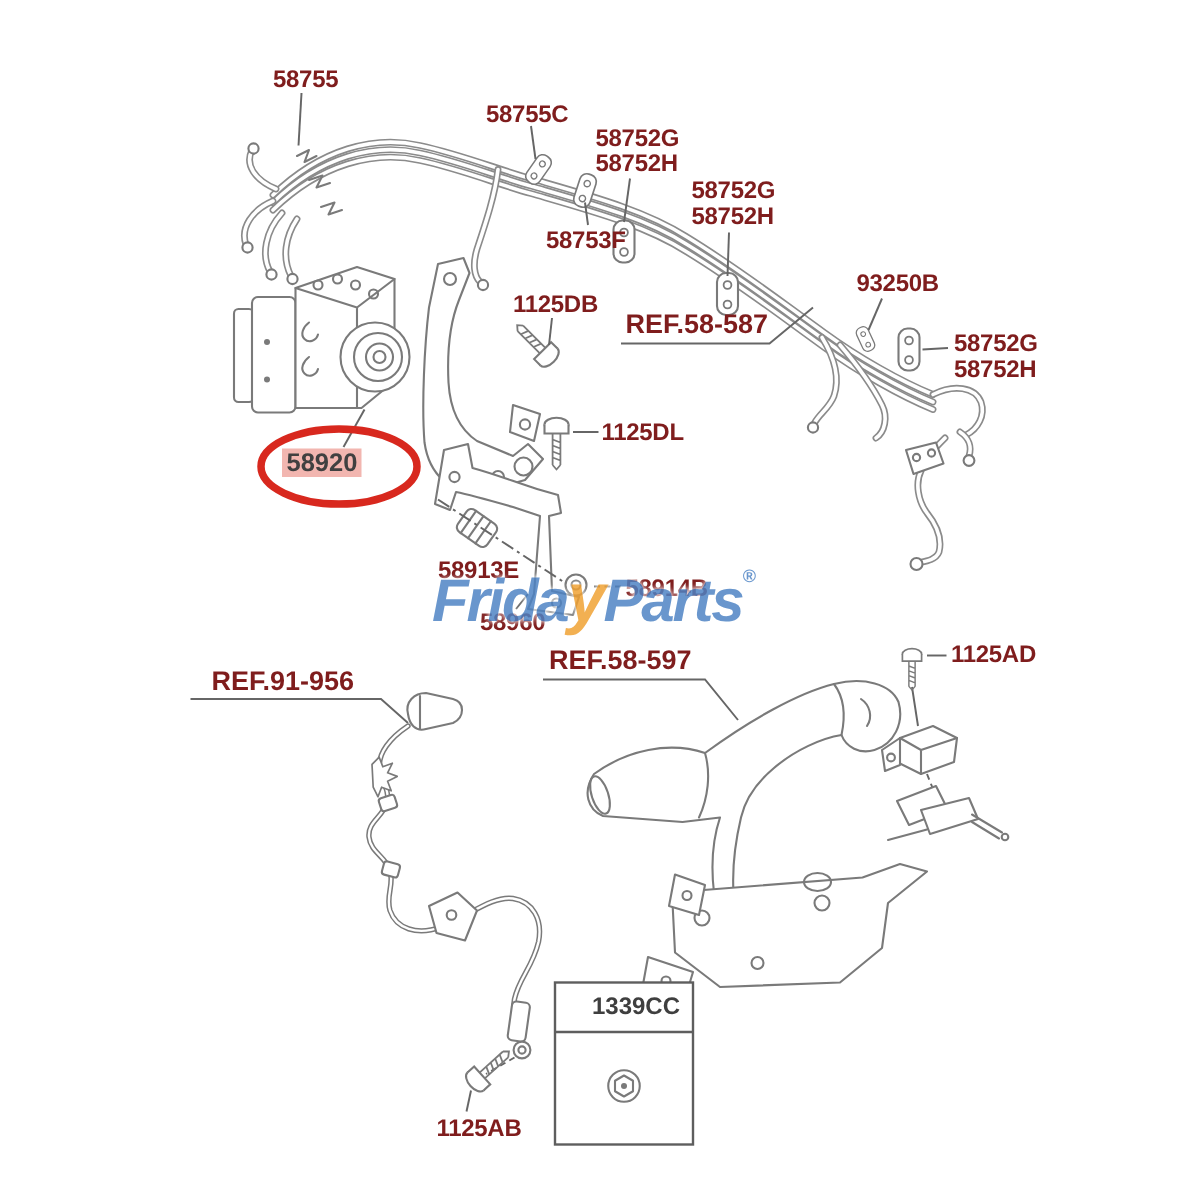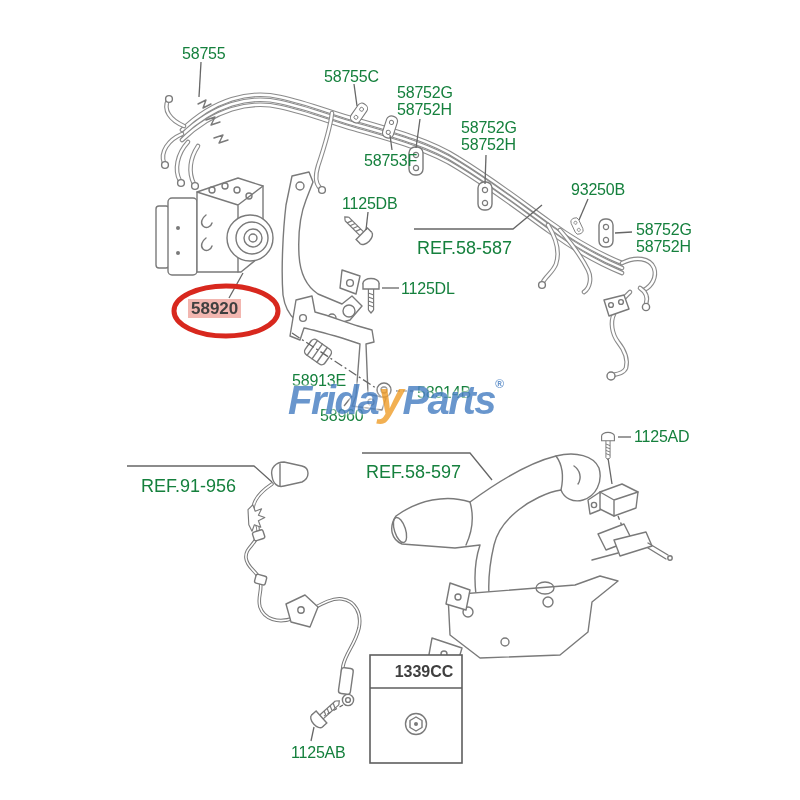--- a/index.html
+++ b/index.html
@@ -12,23 +12,23 @@
   .tube{fill:none;stroke:#8b8b8b;stroke-width:4.6;stroke-linecap:round;}
   .tin {fill:none;stroke:#ffffff;stroke-width:2.4;stroke-linecap:round;}
   .wire{fill:none;stroke:#7a7a7a;stroke-width:3.6;stroke-linecap:round;}
   .win {fill:none;stroke:#ffffff;stroke-width:1.6;stroke-linecap:round;}
   .ld  {fill:none;stroke:#666;stroke-width:1.3;}
   .dash{stroke-dasharray:4 3;}
   .dashdot{stroke-dasharray:9 3 2 3;}
   .red {fill:none;stroke:#d8281e;stroke-width:5;}
   .dot {fill:#7a7a7a;stroke:none;}
   
-  .lbl{position:absolute;font-size:16px;font-weight:normal;color:#15803d;
+  .lbl{position:absolute;font-size:16px;font-weight:bold;color:#7f1d1d;
        letter-spacing:-0.2px;line-height:17px;white-space:nowrap;}
-  .ref{font-size:18px;letter-spacing:0;margin-top:32px;}
+  .ref{font-size:18px;letter-spacing:0;}
   .hl{position:absolute;font-size:17px;font-weight:bold;color:#404040;
       background:#f2b6b0;padding:0 3px;line-height:19px;}
   .boxlbl{position:absolute;left:370px;top:663px;width:108px;text-align:center;
       font-size:16px;font-weight:bold;color:#3f3f3f;}
   
   .wm{position:absolute;left:288px;top:371px;font-size:40px;font-weight:bold;font-style:italic;
       letter-spacing:-1.5px;color:#4d83c4;opacity:.84;white-space:nowrap;
       text-shadow:0 0 3px #fff,0 0 5px #fff;}
   .wm .y{color:#f0a132;font-size:46px;}
   .wm sup{font-size:12px;vertical-align:26px;letter-spacing:0;}

